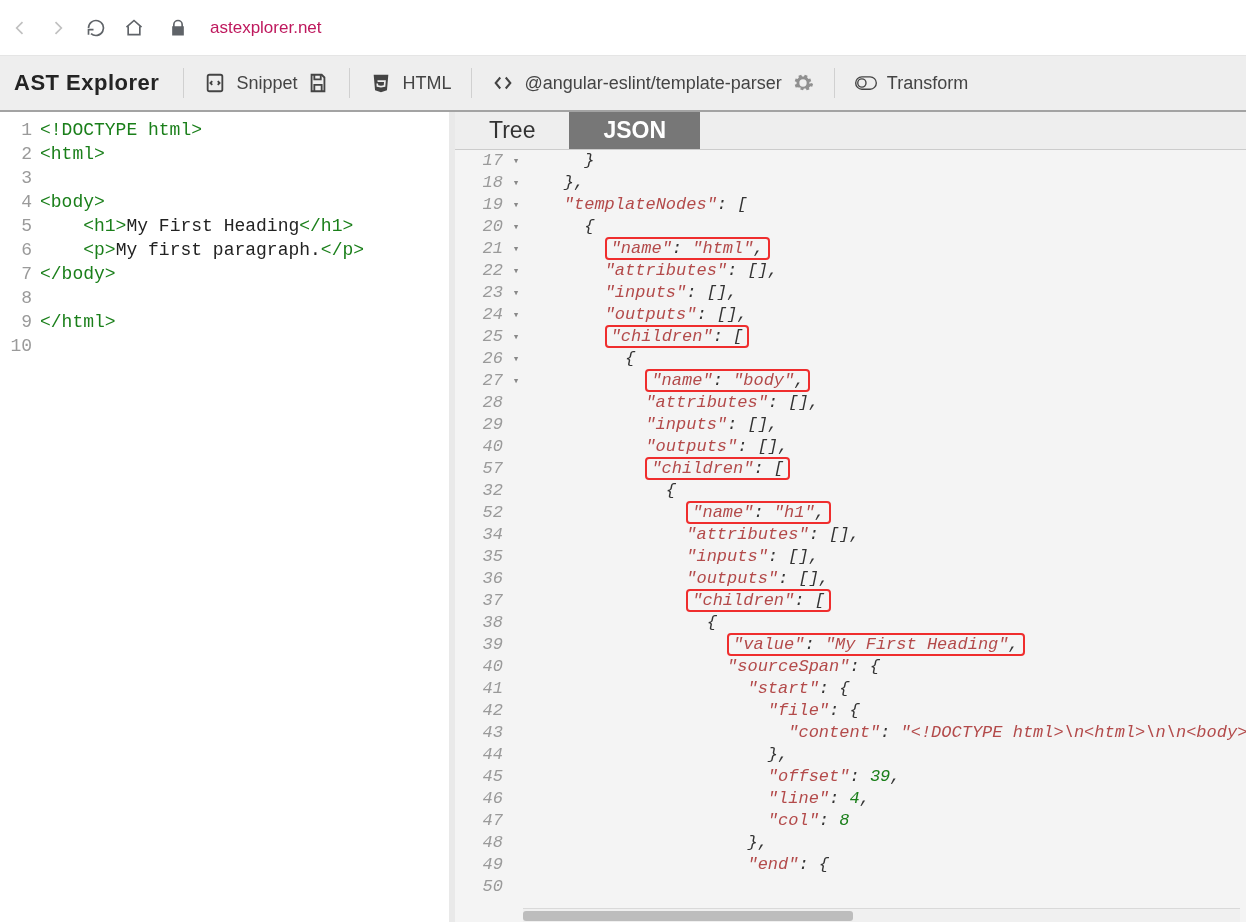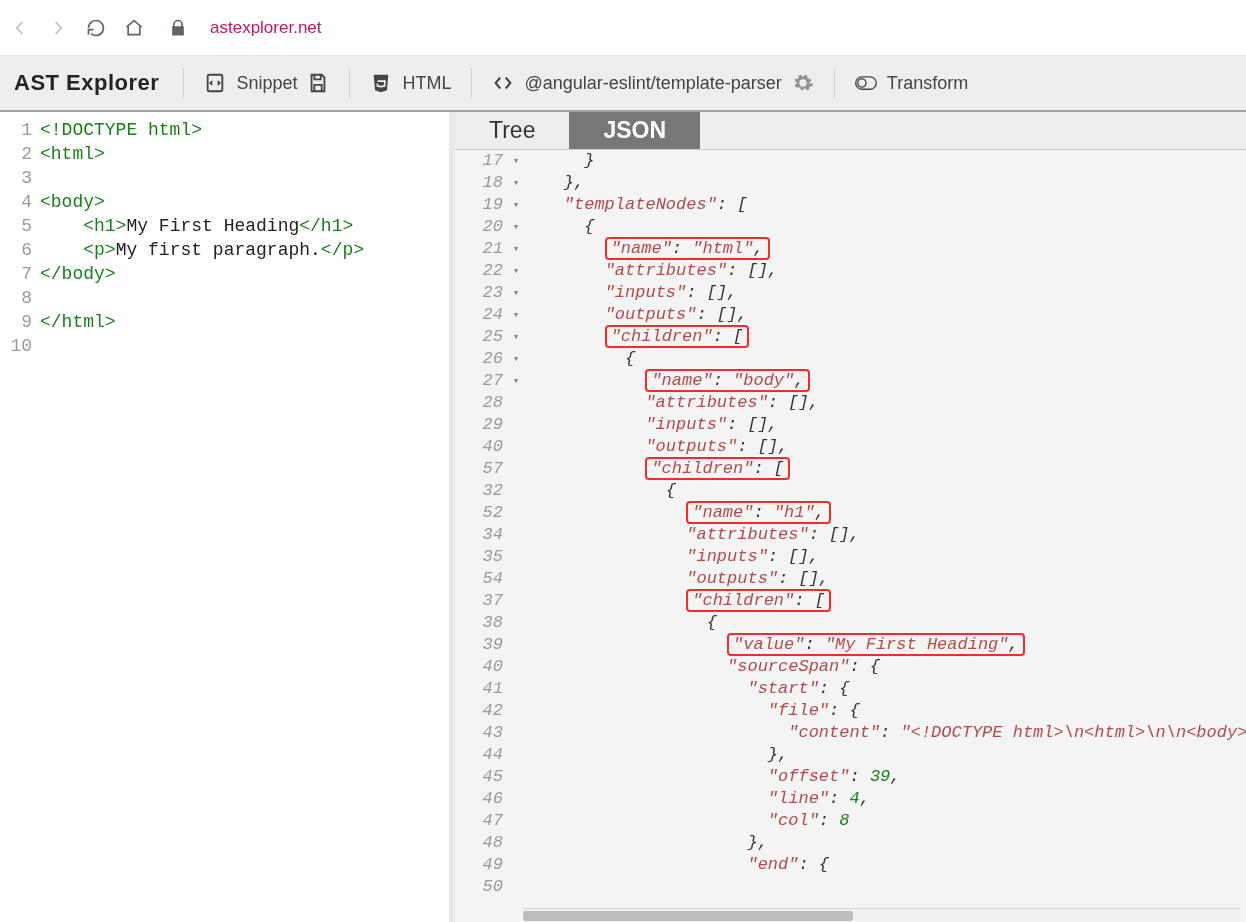--- a/index.html
+++ b/index.html
@@ -178,21 +178,21 @@
           <div>26</div>
           <div>27</div>
           <div>28</div>
           <div>29</div>
           <div>40</div>
           <div>57</div>
           <div>32</div>
           <div>52</div>
           <div>34</div>
           <div>35</div>
-          <div>54</div>
+          <div>36</div>
           <div>37</div>
           <div>38</div>
           <div>39</div>
           <div>40</div>
           <div>41</div>
           <div>42</div>
           <div>43</div>
           <div>44</div>
           <div>45</div>
           <div>46</div>

